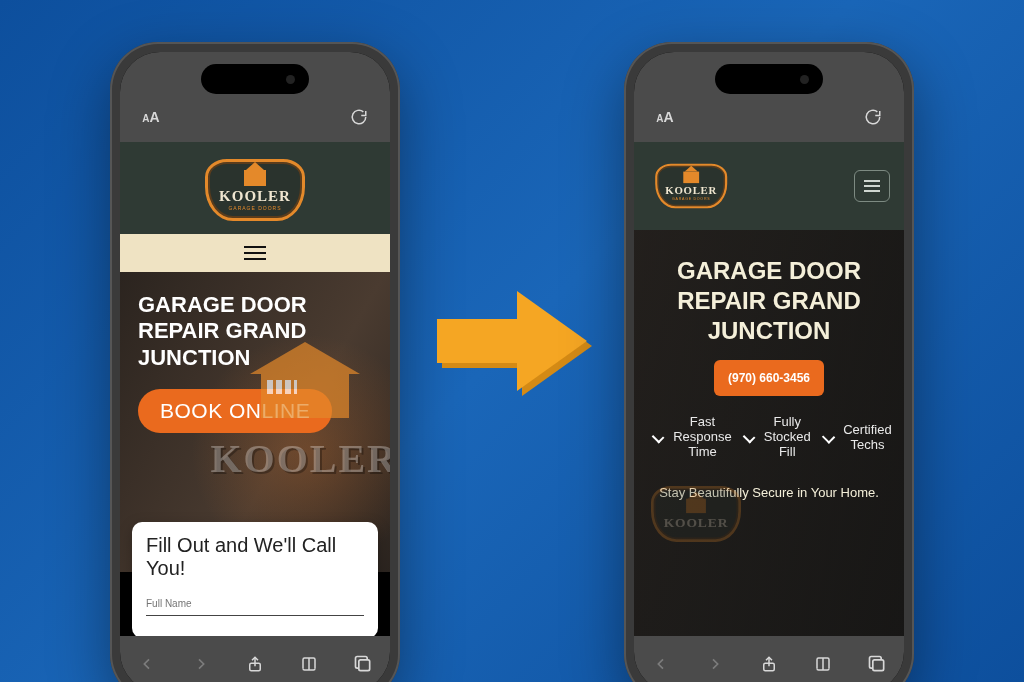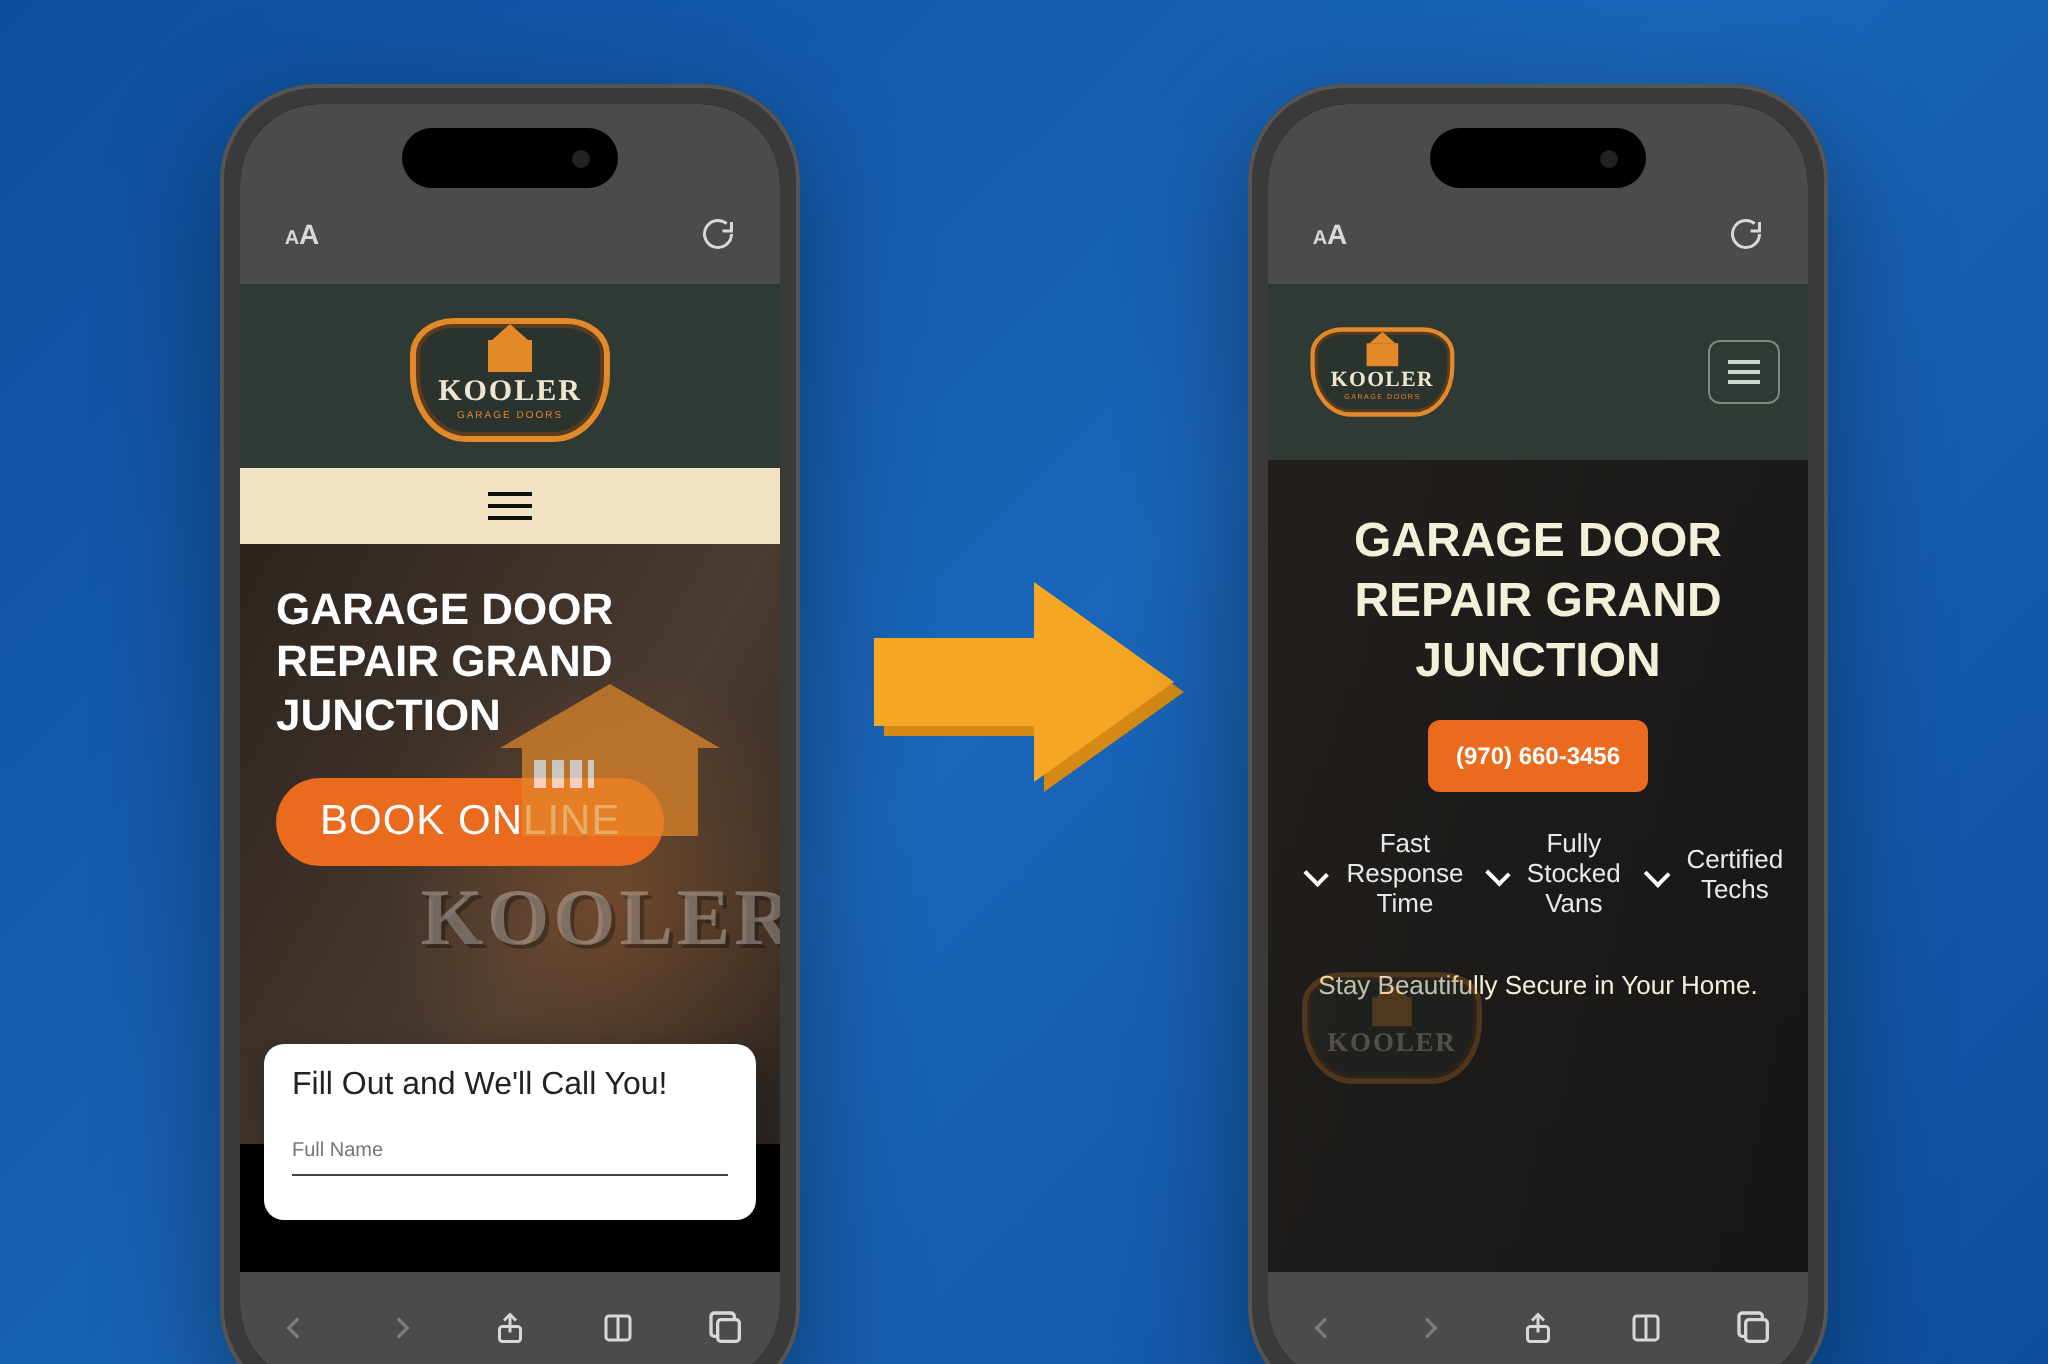--- a/index.html
+++ b/index.html
@@ -103,21 +103,21 @@
   .l-cta {
     display:inline-block; margin-top:18px; background:#ea6a1e; color:#fff;
     font-size:21px; font-weight:400; padding:10px 22px; border-radius:26px;
     letter-spacing:.5px;
   }
 
   .l-form {
     background:#fff; margin:0 12px; border-radius:10px; padding:12px 14px 4px;
     position:relative; top:-50px; box-shadow:0 4px 14px rgba(0,0,0,.25);
   }
-  .l-form-title { font-size:16px; font-weight:500; color:#222; margin-bottom:12px; }
+  .l-form-title { font-size:20px; font-weight:500; color:#222; margin-bottom:12px; }
   .l-field { border:none; border-bottom:1px solid #444; width:100%; padding:6px 0;
     font-size:10px; color:#888; margin-bottom:18px; display:block; background:transparent; }
 
   
   .r-header {
     background:#2f3a34; display:flex; align-items:center; justify-content:space-between;
     padding:10px 14px;
   }
   .r-logo { transform:scale(.72); transform-origin:left center; }
   .r-burger-btn { width:36px; height:32px; border:1px solid #7d8a82; border-radius:6px;
@@ -287,21 +287,21 @@
         </div>
         <div class="r-title">GARAGE DOOR REPAIR GRAND JUNCTION</div>
         <a class="r-phone-btn">(970) 660-3456</a>
         <div class="r-bullets">
           <div class="r-bullet">
               <span class="chk"></span>
               <span>Fast Response Time</span>
             </div>
           <div class="r-bullet">
               <span class="chk"></span>
-              <span>Fully Stocked Vans</span>
+              <span>Fully Stocked Fill</span>
             </div>
           <div class="r-bullet">
               <span class="chk"></span>
               <span>Certified Techs</span>
             </div>
         </div>
         <div class="r-tagline">Stay Beautifully Secure in Your Home.</div>
       </div>
     </div>
 

